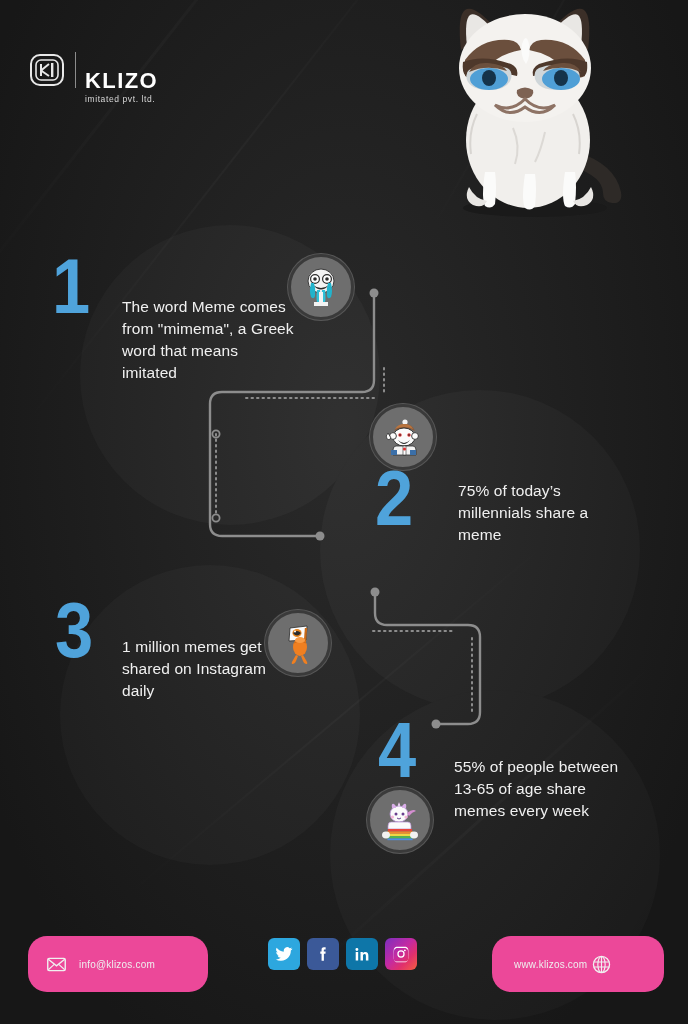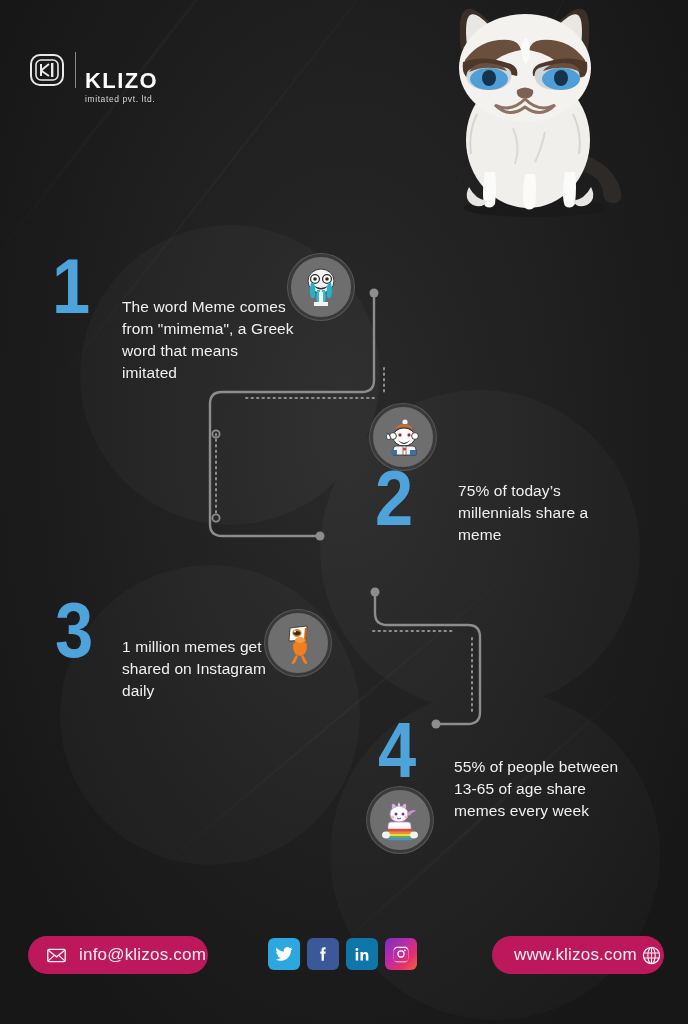--- a/index.html
+++ b/index.html
@@ -96,23 +96,23 @@
   .f4 { left:378px; top:720px; }
   .f4 .num { position:absolute; left:0; top:0; }
   .f4 .fact-text { position:absolute; left:76px; top:36px; width:178px; }
   .f4-icon { position:absolute; left:367px; top:787px; }
 
   
   .conn { position:absolute; left:0; top:0; width:688px; height:1024px; pointer-events:none; }
 
   
   .pill {
-    position:absolute; height:38px; border-radius:19px;
-    background:#be185d; display:flex; align-items:center;
-    color:#efefef; font-size:17px; letter-spacing:0.2px;
+    position:absolute; height:56px; border-radius:19px;
+    background:#ec4899; display:flex; align-items:center;
+    color:#efefef; font-size:10px; letter-spacing:0.2px;
   }
   .pill-mail { left:28px; top:936px; width:180px; padding-left:18px; gap:12px; }
   .pill-web  { left:492px; top:936px; width:172px; padding-left:22px; gap:4px; }
   .pill svg { width:21px; height:21px; flex:none; }
 
   .socials { position:absolute; left:268px; top:938px; display:flex; gap:7px; }
   .soc { width:32px; height:32px; border-radius:6px;
          display:flex; align-items:center; justify-content:center; }
   .soc svg { width:18px; height:18px; fill:#fff; }
   .soc-tw { background:#2da7df; }

